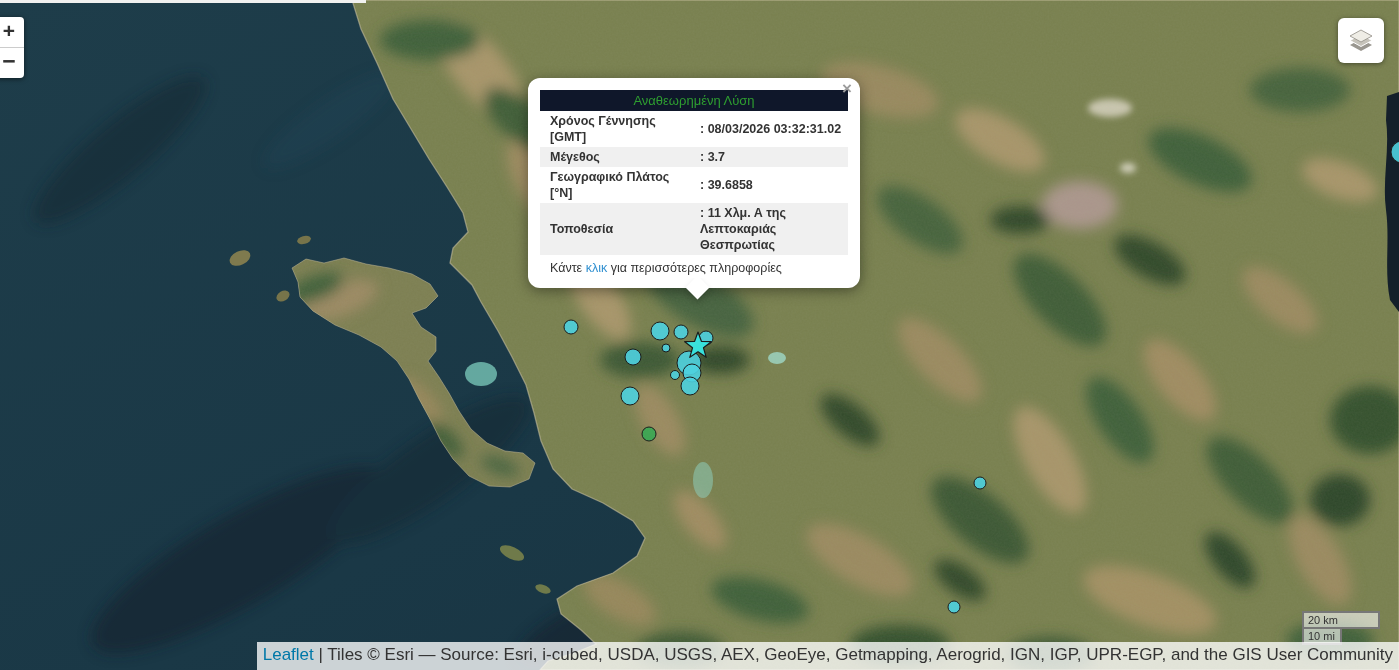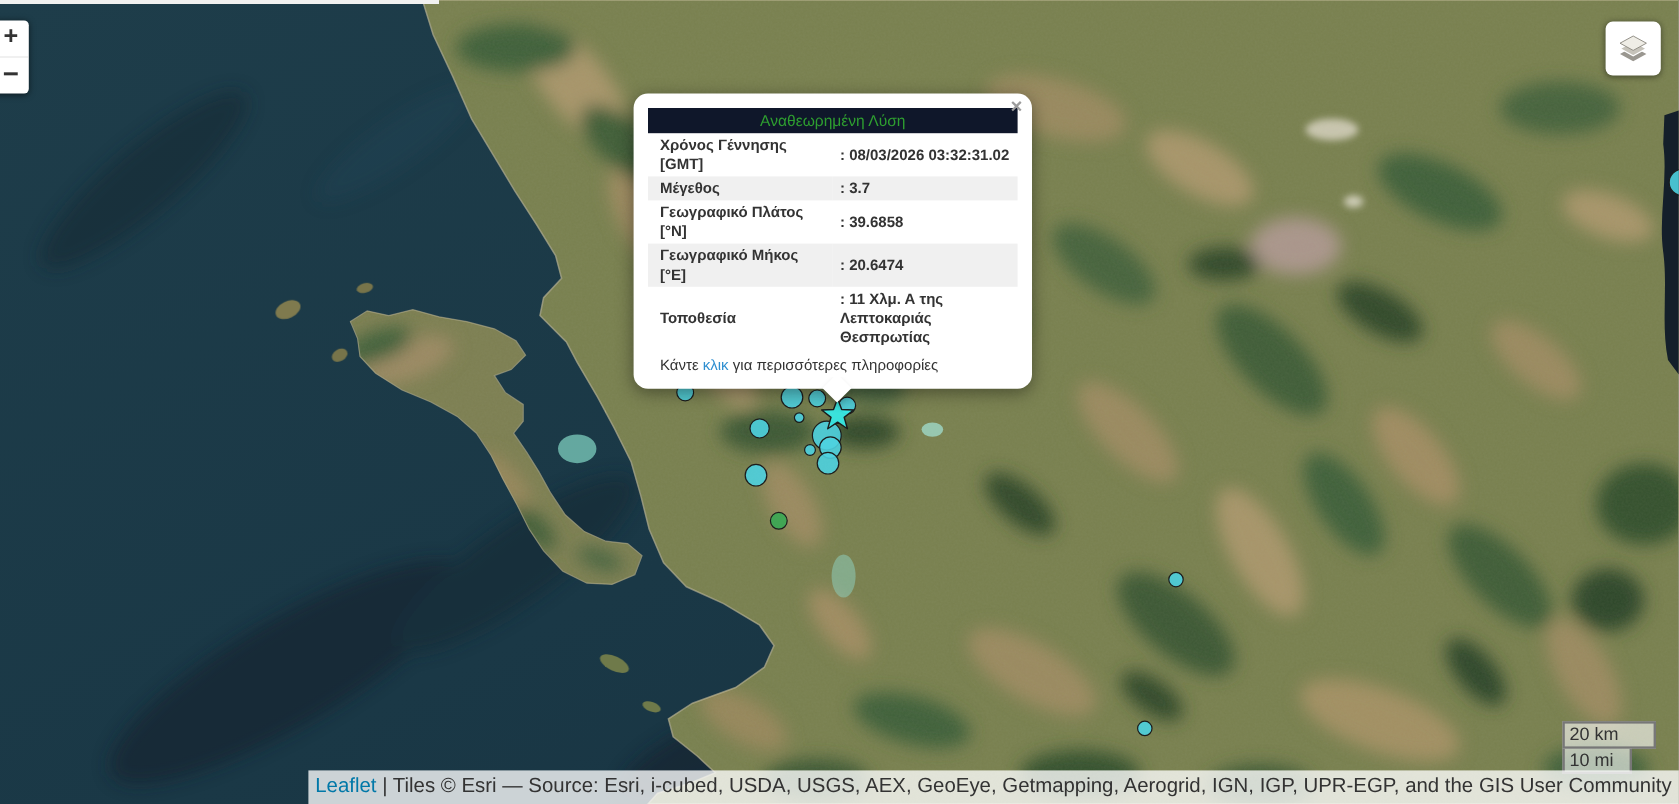--- a/index.html
+++ b/index.html
@@ -61,26 +61,26 @@
   .popup-footer a{color:var(--popup-link,#2f8fd0);text-decoration:none;cursor:pointer;}
   .popup-close{
     position:absolute;top:4px;right:8px;font-size:17px;font-weight:bold;
     color:#9c9c9c;cursor:pointer;line-height:14px;z-index:3;
     font-family:"Liberation Sans",sans-serif;
   }
 
   
   .scale-control{position:absolute;left:1302px;bottom:25px;z-index:30;}
   .scale-line{
-    font-size:15px;color:#333;background:rgba(255,255,255,.6);
+    font-size:11px;color:#333;background:rgba(255,255,255,.6);
     padding:1px 4px;box-sizing:border-box;
     border:2px solid #777;white-space:nowrap;overflow:hidden;
   }
   .scale-km{width:78px;}
-  .scale-mi{width:58px;border-top:none;}
+  .scale-mi{width:40px;border-top:none;}
 
   
   .attribution{
     position:absolute;right:0;bottom:0;z-index:30;
     background:rgba(255,255,255,.78);color:#333;
     font-size:17px;line-height:1.35;padding:2px 6px 3px 6px;white-space:nowrap;
   }
   .attribution a{color:var(--attr-link,#0078a8);text-decoration:none;cursor:pointer;}
 
   .top-sliver{position:absolute;left:0;top:0;width:366px;height:3px;background:#f1f1f0;z-index:20;}
@@ -254,24 +254,20 @@
             </tr>
             <tr>
               <td class="lbl">Μέγεθος</td>
               <td class="val">: 3.7</td>
             </tr>
             <tr>
               <td class="lbl">Γεωγραφικό Πλάτος [°N]</td>
               <td class="val">: 39.6858</td>
             </tr>
             <tr>
-              <td class="lbl">Γεωγραφικό Μήκος [°E]</td>
-              <td class="val">: 20.6474</td>
-            </tr>
-            <tr>
               <td class="lbl">Τοποθεσία</td>
               <td class="val">: 11 Χλμ. Α της Λεπτοκαριάς Θεσπρωτίας</td>
             </tr>
           </tbody>
       </table>
       <div class="popup-footer"><span>Κάντε </span><a>κλικ</a><span> για περισσότερες πληροφορίες</span></div>
     </div>
   </div>
 
   <div class="scale-control">

